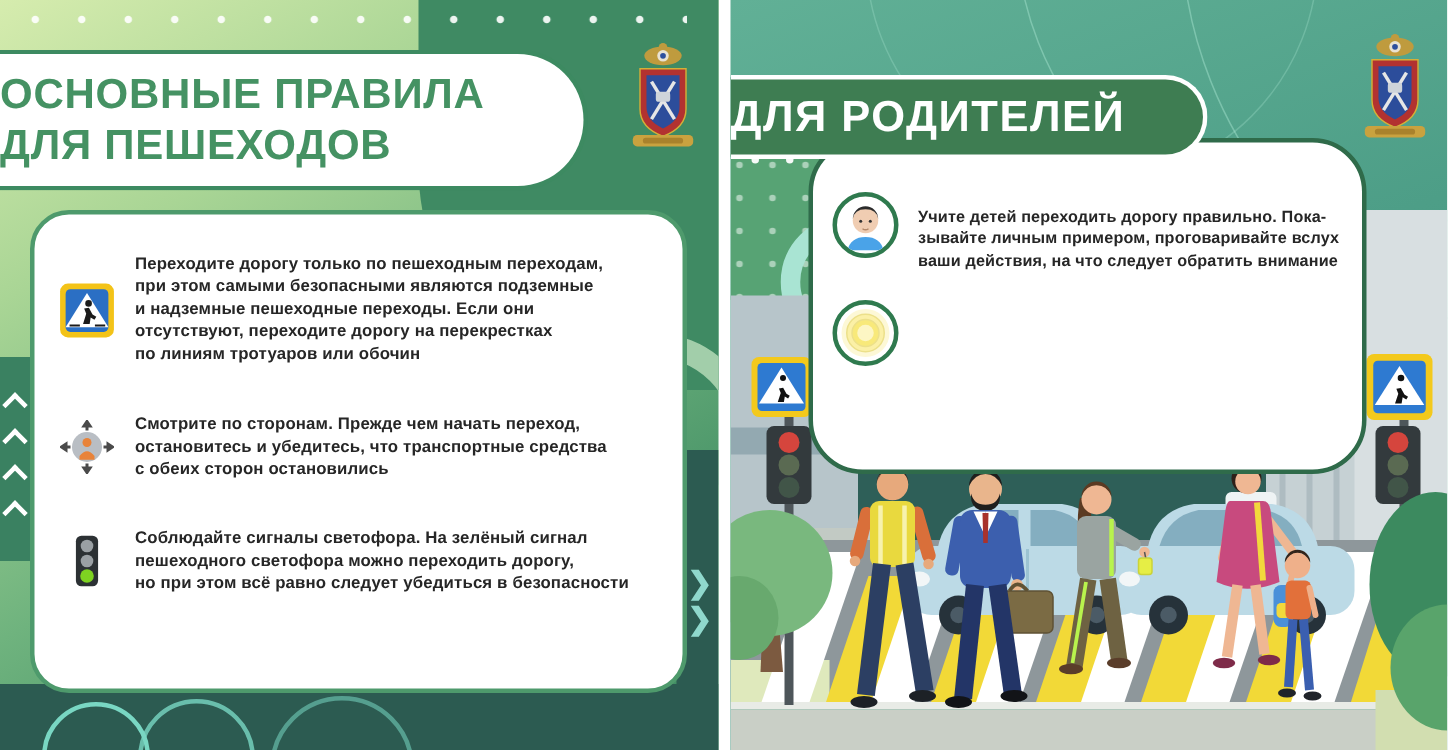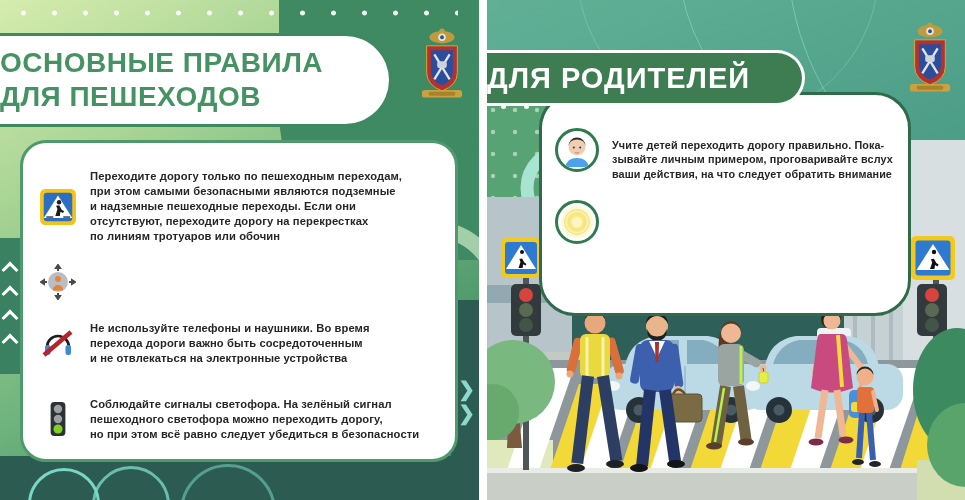--- a/index.html
+++ b/index.html
@@ -150,35 +150,25 @@
                 <polygon points="18,1 20,4 16,4"></polygon>
               <line x1="18" y1="29" x2="18" y2="33"></line>
                 <polygon points="18,35 20,32 16,32"></polygon>
               <line x1="7" y1="18" x2="3" y2="18"></line>
                 <polygon points="1,18 4,16 4,20"></polygon>
               <line x1="29" y1="18" x2="33" y2="18"></line>
                 <polygon points="35,18 32,16 32,20"></polygon>
             </g>
           </svg>
         </span>
-      </div>
-
-      <div class="rule">
-        <span class="rule-icon">
-          <svg width="36" height="36" viewBox="0 0 36 36">
-            <path d="M7,22 a11,11 0 0 1 22,0" fill="none" stroke="#1d1d1d" stroke-width="2.6"></path>
-            <rect x="5" y="20" width="5.5" height="10" rx="2.5" fill="#3f88d4"></rect>
-            <rect x="25.5" y="20" width="5.5" height="10" rx="2.5" fill="#3f88d4"></rect>
-            <line x1="4" y1="30" x2="31" y2="7" stroke="#b8232b" stroke-width="4.4"></line>
-          </svg>
-        </span>
-        <p class="rule-text">Не используйте телефоны и наушники. Во время
-перехода дороги важно быть сосредоточенным
-и не отвлекаться на электронные устройства</p>
-      </div>
+        <p class="rule-text">Смотрите по сторонам. Прежде чем начать переход,
+остановитесь и убедитесь, что транспортные средства
+с обеих сторон остановились</p>
+      </div>
+
 
       <div class="rule">
         <span class="rule-icon">
           <svg width="38" height="38" viewBox="0 0 36 36">
             <rect x="11" y="2" width="14" height="32" rx="3.5" fill="#2c3134"></rect>
             <circle cx="18" cy="8.5" r="4" fill="#9aa0a4"></circle>
             <circle cx="18" cy="18" r="4" fill="#9aa0a4"></circle>
             <circle cx="18" cy="27.5" r="4.3" fill="#7ed321"></circle>
           </svg>
         </span>

